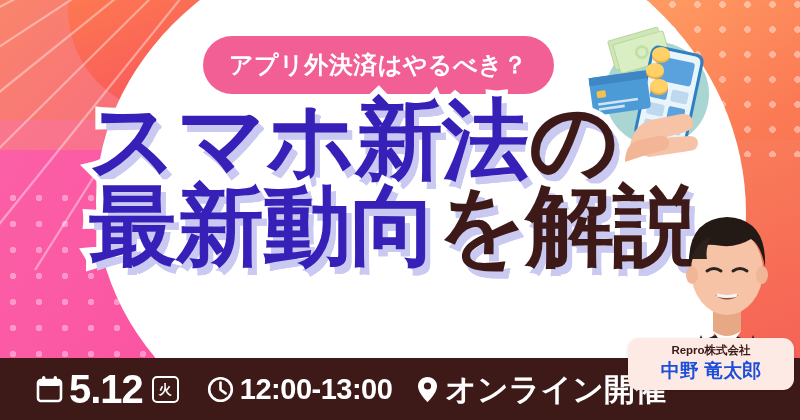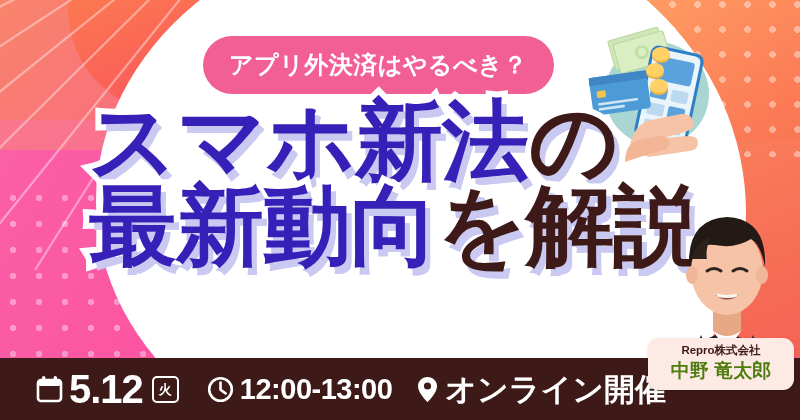--- a/index.html
+++ b/index.html
@@ -103,21 +103,21 @@
     pointer-events:none;
   }
   .hl-line{
     display:block;
     white-space:nowrap;
     font-size:88px;
     font-weight:bold;
     line-height:.97;
     letter-spacing:-1px;
   }
-  .hl-line-1{ text-align:center; padding-left:6px; }
+  .hl-line-1{ text-align:center; padding-left:6px;font-family:Liberation Serif, serif; }
   .hl-line-2{ text-align:right; padding-left:30px; margin-top:0; }
 
   .hl-seg{
     display:inline;
     -webkit-text-stroke:12px #ffffff;
     paint-order:stroke fill;
     text-shadow:
        5px 7px 0 #c9c9f2,
        5px 7px 0 #c9c9f2;
   }
@@ -128,30 +128,30 @@
   .speaker{
     position:absolute;right:0;bottom:0;
     width:145px;height:235px;
     z-index:9;overflow:hidden;
   }
   .speaker-badge{
     position:absolute;right:6px;bottom:30px;
     width:140px;
     background:#fdeae4;
     border-radius:11px;
-    padding:5px 3px 7px;
+    padding:5px 13px 7px;
     text-align:center;
     z-index:12;
     box-shadow:0 1px 3px rgba(0,0,0,.14);
   }
   .speaker-company{
     color:#3d1a18;font-size:11.5px;font-weight:bold;line-height:1.3;
   }
   .speaker-name{
-    color:#4d7c0f;font-size:19px;font-weight:bold;line-height:1.25;margin-top:1px;
+    color:#1d4ed8;font-size:19px;font-weight:bold;line-height:1.25;margin-top:1px;
   }
 
   
   .footer{
     position:absolute;left:0;bottom:0;
     width:800px;height:62px;
     background:#3d1a18;
     display:flex;align-items:center;
     z-index:11;
     margin-top:48px;

